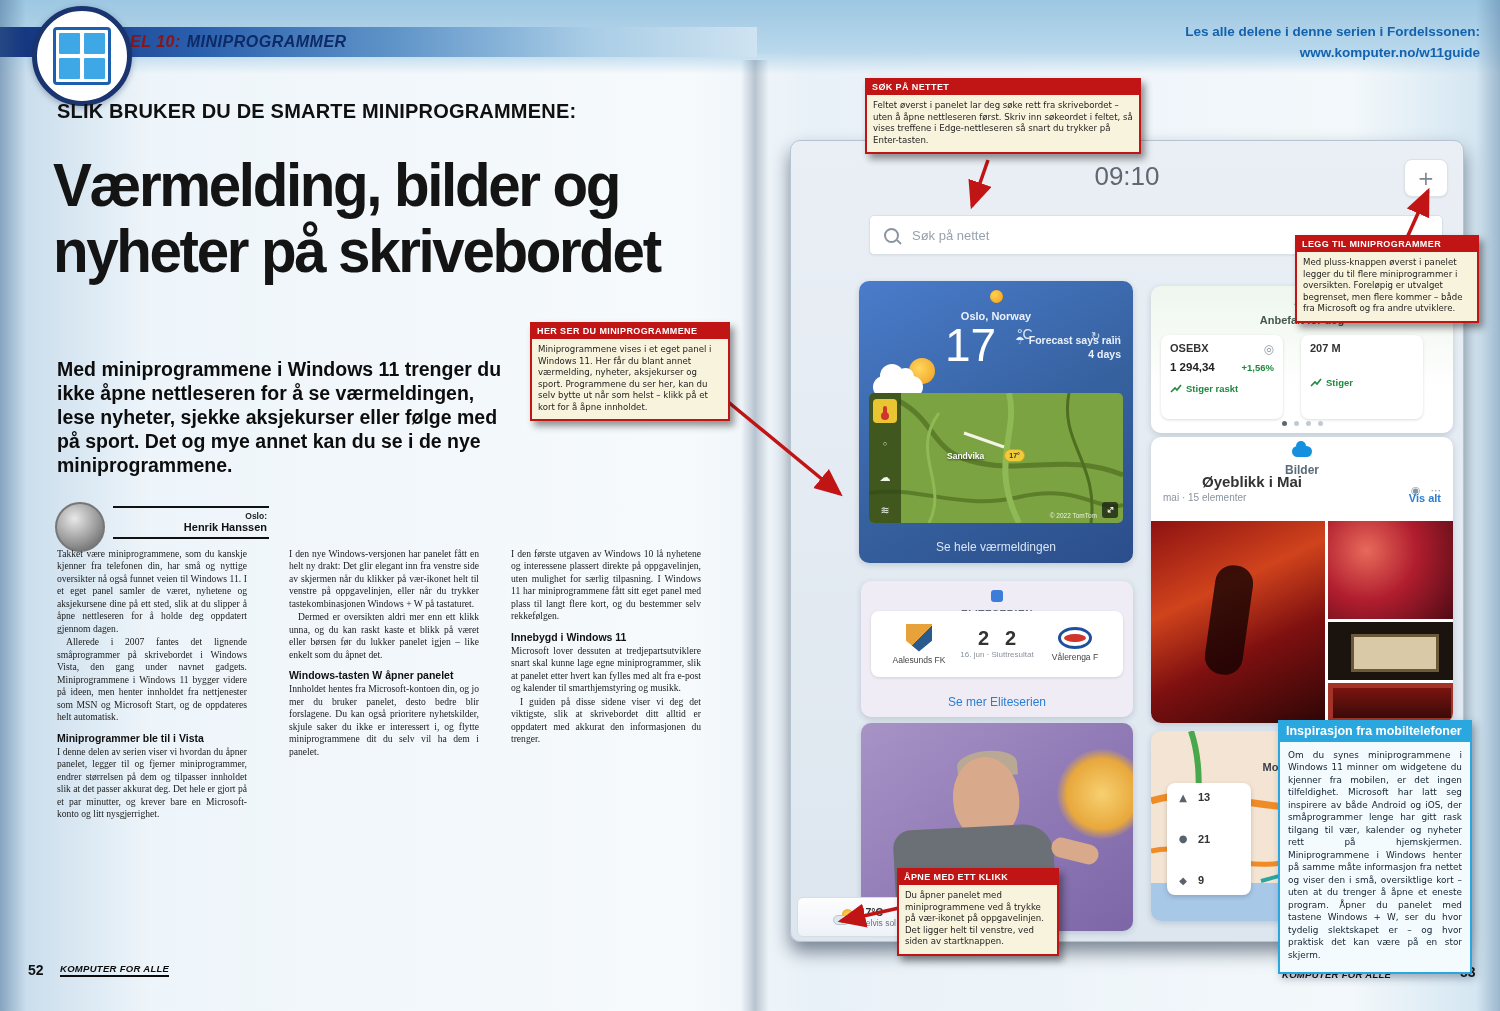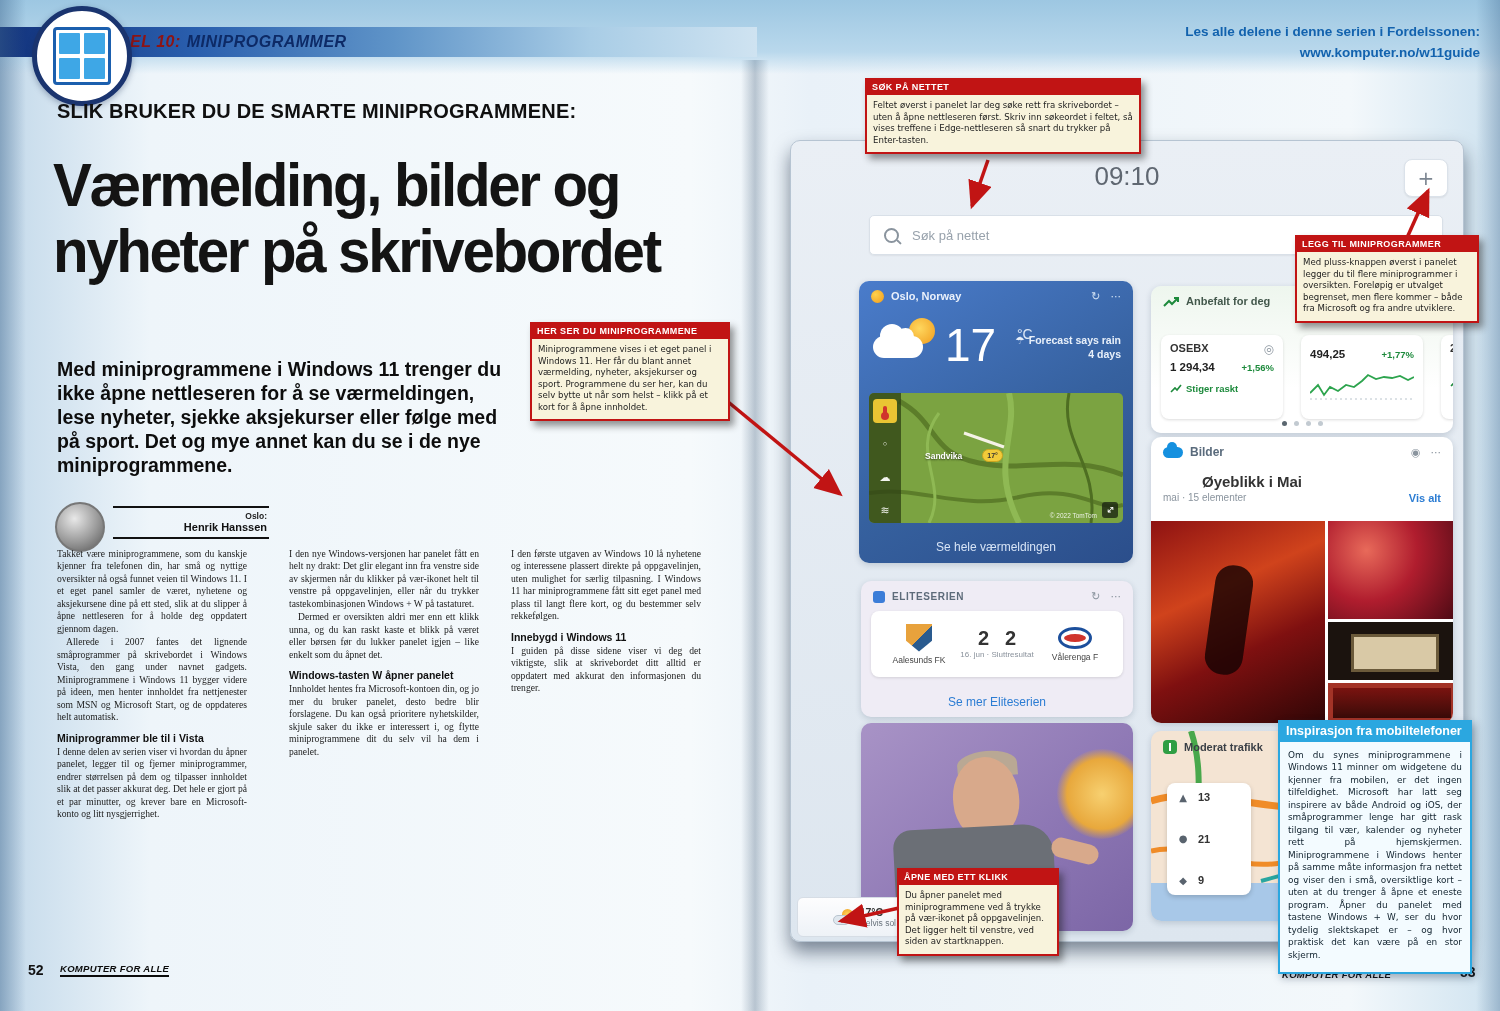--- a/index.html
+++ b/index.html
@@ -63,21 +63,21 @@
       display:flex;align-items:center;justify-content:center;font:400 20px/20px "DejaVu Sans",sans-serif;color:#7c8691;
       box-shadow:0 1px 2px rgba(0,0,0,.08);}
   #searchbar{left:78px;top:74px;width:574px;height:40px;background:#fff;border:1px solid #d9e0e8;border-radius:5px;
       display:flex;align-items:center;gap:11px;padding:0 14px;box-sizing:border-box;box-shadow:0 1px 2px rgba(0,0,0,.06);}
   .icon-search{width:11px;height:11px;border:2px solid #8a949e;border-radius:50%;position:relative;flex:none;}
   .icon-search::after{content:"";position:absolute;width:6px;height:2px;background:#8a949e;transform:rotate(45deg);right:-5px;bottom:-2px;border-radius:1px;}
   #search-input{border:none;outline:none;background:transparent;flex:1;font:400 13px "Liberation Sans",sans-serif;color:#3b434c;}
   #search-input::placeholder{color:#98a2ac;}
 
   .widget{position:absolute;border-radius:10px;overflow:hidden;box-shadow:0 2px 6px rgba(30,50,80,.18);}
-  .whead{display:flex;align-items:center;gap:7px;padding:9px 12px 5px;}
+  .whead{display:flex;align-items:center;gap:7px;padding:9px 12px 5px;flex-direction:column;}
   .wtitle{font:600 11px/13px "Liberation Sans",sans-serif;}
   .wicons{margin-left:auto;display:flex;gap:10px;font:400 11px/13px "DejaVu Sans",sans-serif;}
 
   
   #weather{left:68px;top:140px;width:274px;height:282px;background:linear-gradient(150deg,#4a7ccb 0%,#36619f 55%,#2b4e8b 100%);}
   #weather .wtitle{color:#eaf1fb;}
   #weather .wicons{color:#cfe0f2;}
   .sun-small{width:13px;height:13px;border-radius:50%;background:radial-gradient(circle at 35% 35%,#ffd24d,#f29a1a);flex:none;}
   .cs{position:relative;width:62px;height:42px;margin:10px 0 0 14px;}
   .cs-sun{position:absolute;right:0;top:0;width:26px;height:26px;border-radius:50%;background:radial-gradient(circle at 40% 40%,#ffd75e,#f09c1d);}
@@ -90,21 +90,21 @@
   #w-note .umb{font-family:"DejaVu Sans",sans-serif;margin-right:4px;font-weight:400;}
   .w-map{left:10px;top:112px;width:254px;height:130px;border-radius:5px;overflow:hidden;background:#7ba341;}
   .w-map svg{position:absolute;left:0;top:0;}
   .map-side{position:absolute;left:0;top:0;width:32px;height:100%;background:rgba(48,66,20,.78);
       display:flex;flex-direction:column;align-items:center;gap:9px;padding-top:6px;box-sizing:border-box;}
   .map-cell{width:24px;height:24px;border-radius:4px;display:flex;align-items:center;justify-content:center;
       color:#f2f4ee;font:400 11px/11px "DejaVu Sans",sans-serif;}
   .map-cell.hot{background:#e9c533;}
   .thermo{width:4px;height:11px;background:#d0342c;border-radius:2px;position:relative;}
   .thermo::after{content:"";position:absolute;left:-2px;bottom:-3px;width:8px;height:8px;border-radius:50%;background:#d0342c;}
-  .map-pill{position:absolute;left:56px;top:56px;display:flex;align-items:center;gap:20px;justify-content:center;}
+  .map-pill{position:absolute;left:78px;top:56px;display:flex;align-items:center;gap:20px;justify-content:center;}
   .map-pill .lbl{color:#fff;font:600 8.5px/10px "Liberation Sans",sans-serif;text-shadow:0 1px 2px rgba(0,0,0,.6);}
   .map-pill .badge{background:#f2cb3a;border:1px solid #caa41f;border-radius:7px;padding:0 4px;font:700 7px/11px "Liberation Sans",sans-serif;color:#333;}
   .map-attr{position:absolute;right:26px;bottom:3px;color:rgba(255,255,255,.85);font:400 6.5px/8px "Liberation Sans",sans-serif;}
   .map-expand{position:absolute;right:5px;bottom:5px;width:16px;height:16px;background:rgba(25,35,18,.78);border-radius:3px;
       color:#fff;display:flex;align-items:center;justify-content:center;}
   .map-expand span{font:400 10px/10px "DejaVu Sans",sans-serif;transform:rotate(45deg);}
   #w-link{left:0;bottom:9px;width:100%;text-align:center;color:#d7e4f6;font:400 12px/14px "Liberation Sans",sans-serif;}
 
   
   #stocks{left:360px;top:145px;width:302px;height:147px;background:linear-gradient(180deg,#eef6ee,#ffffff 70%);}
@@ -259,20 +259,21 @@
   </div>
   <div class="abs col" id="col2">
     <p>I den nye Windows-versjonen har panelet fått en helt ny drakt: Det glir elegant inn fra venstre side av skjermen når du klikker på vær-ikonet helt til venstre på oppgavelinjen, eller når du trykker tastekombinasjonen Windows + W på tastaturet.</p>
     <p>Dermed er oversikten aldri mer enn ett klikk unna, og du kan raskt kaste et blikk på været eller børsen før du lukker panelet igjen – like enkelt som du åpnet det.</p>
     <h4>Windows-tasten W åpner panelet</h4>
     <p>Innholdet hentes fra Microsoft-kontoen din, og jo mer du bruker panelet, desto bedre blir forslagene. Du kan også prioritere nyhetskilder, skjule saker du ikke er interessert i, og flytte miniprogrammene dit du selv vil ha dem i panelet.</p>
   </div>
   <div class="abs col" id="col3">
     <p>I den første utgaven av Windows 10 lå nyhetene og interessene plassert direkte på oppgavelinjen, uten mulighet for særlig tilpasning. I Windows 11 har miniprogrammene fått sitt eget panel med plass til langt flere kort, og du bestemmer selv rekkefølgen.</p>
     <h4>Innebygd i Windows 11</h4>
+    <p>Microsoft lover dessuten at tredjepartsutviklere snart skal kunne lage egne miniprogrammer, slik at panelet etter hvert kan fylles med alt fra e-post og kalender til smarthjemstyring og musikk.</p>
     <p>I guiden på disse sidene viser vi deg det viktigste, slik at skrivebordet ditt alltid er oppdatert med akkurat den informasjonen du trenger.</p>
   </div>
 
   <div id="panel" class="abs">
     <div id="time" class="abs">09:10</div>
     <div id="plus-btn" class="abs">+</div>
 
     <div id="searchbar" class="abs">
       <span class="icon-search"></span>
       <input id="search-input" readonly="" placeholder="Søk på nettet" style="">
@@ -345,30 +346,20 @@
             <span class="s-chg">+1,56%</span>
             </div>
           <div class="s-note">
               <svg width="12" height="9" viewBox="0 0 12 9">
                 <polyline points="1,8 5,4 7,6 11,1" stroke="#1d8a3c" stroke-width="1.6" fill="none"></polyline>
               </svg>
             <span>Stiger raskt</span>
             </div>
         </div>
         <div class="s-card">
-          <div class="s-row2">
-              <span class="s-val">494,25</span>
-            <span class="s-chg">+1,77%</span>
-            </div>
-          <svg width="104" height="34" viewBox="0 0 104 34" style="margin-top:6px;">
-            <polyline points="0,26 8,18 14,28 20,20 28,24 36,18 44,20 52,14 58,8 66,12 74,10 82,11 90,9 98,13 104,10" stroke="#2da44e" stroke-width="1.8" fill="none"></polyline>
-            <line x1="0" y1="32" x2="104" y2="32" stroke="#b9c4cc" stroke-width="1" stroke-dasharray="2 3"></line>
-          </svg>
-        </div>
-        <div class="s-card">
           <div class="s-row1">
               <span>207 M</span>
             </div>
           <div class="s-note" style="margin-top:22px;">
               <svg width="12" height="9" viewBox="0 0 12 9">
                 <polyline points="1,8 5,4 7,6 11,1" stroke="#1d8a3c" stroke-width="1.6" fill="none"></polyline>
               </svg>
             <span>Stiger</span>
             </div>
         </div>

